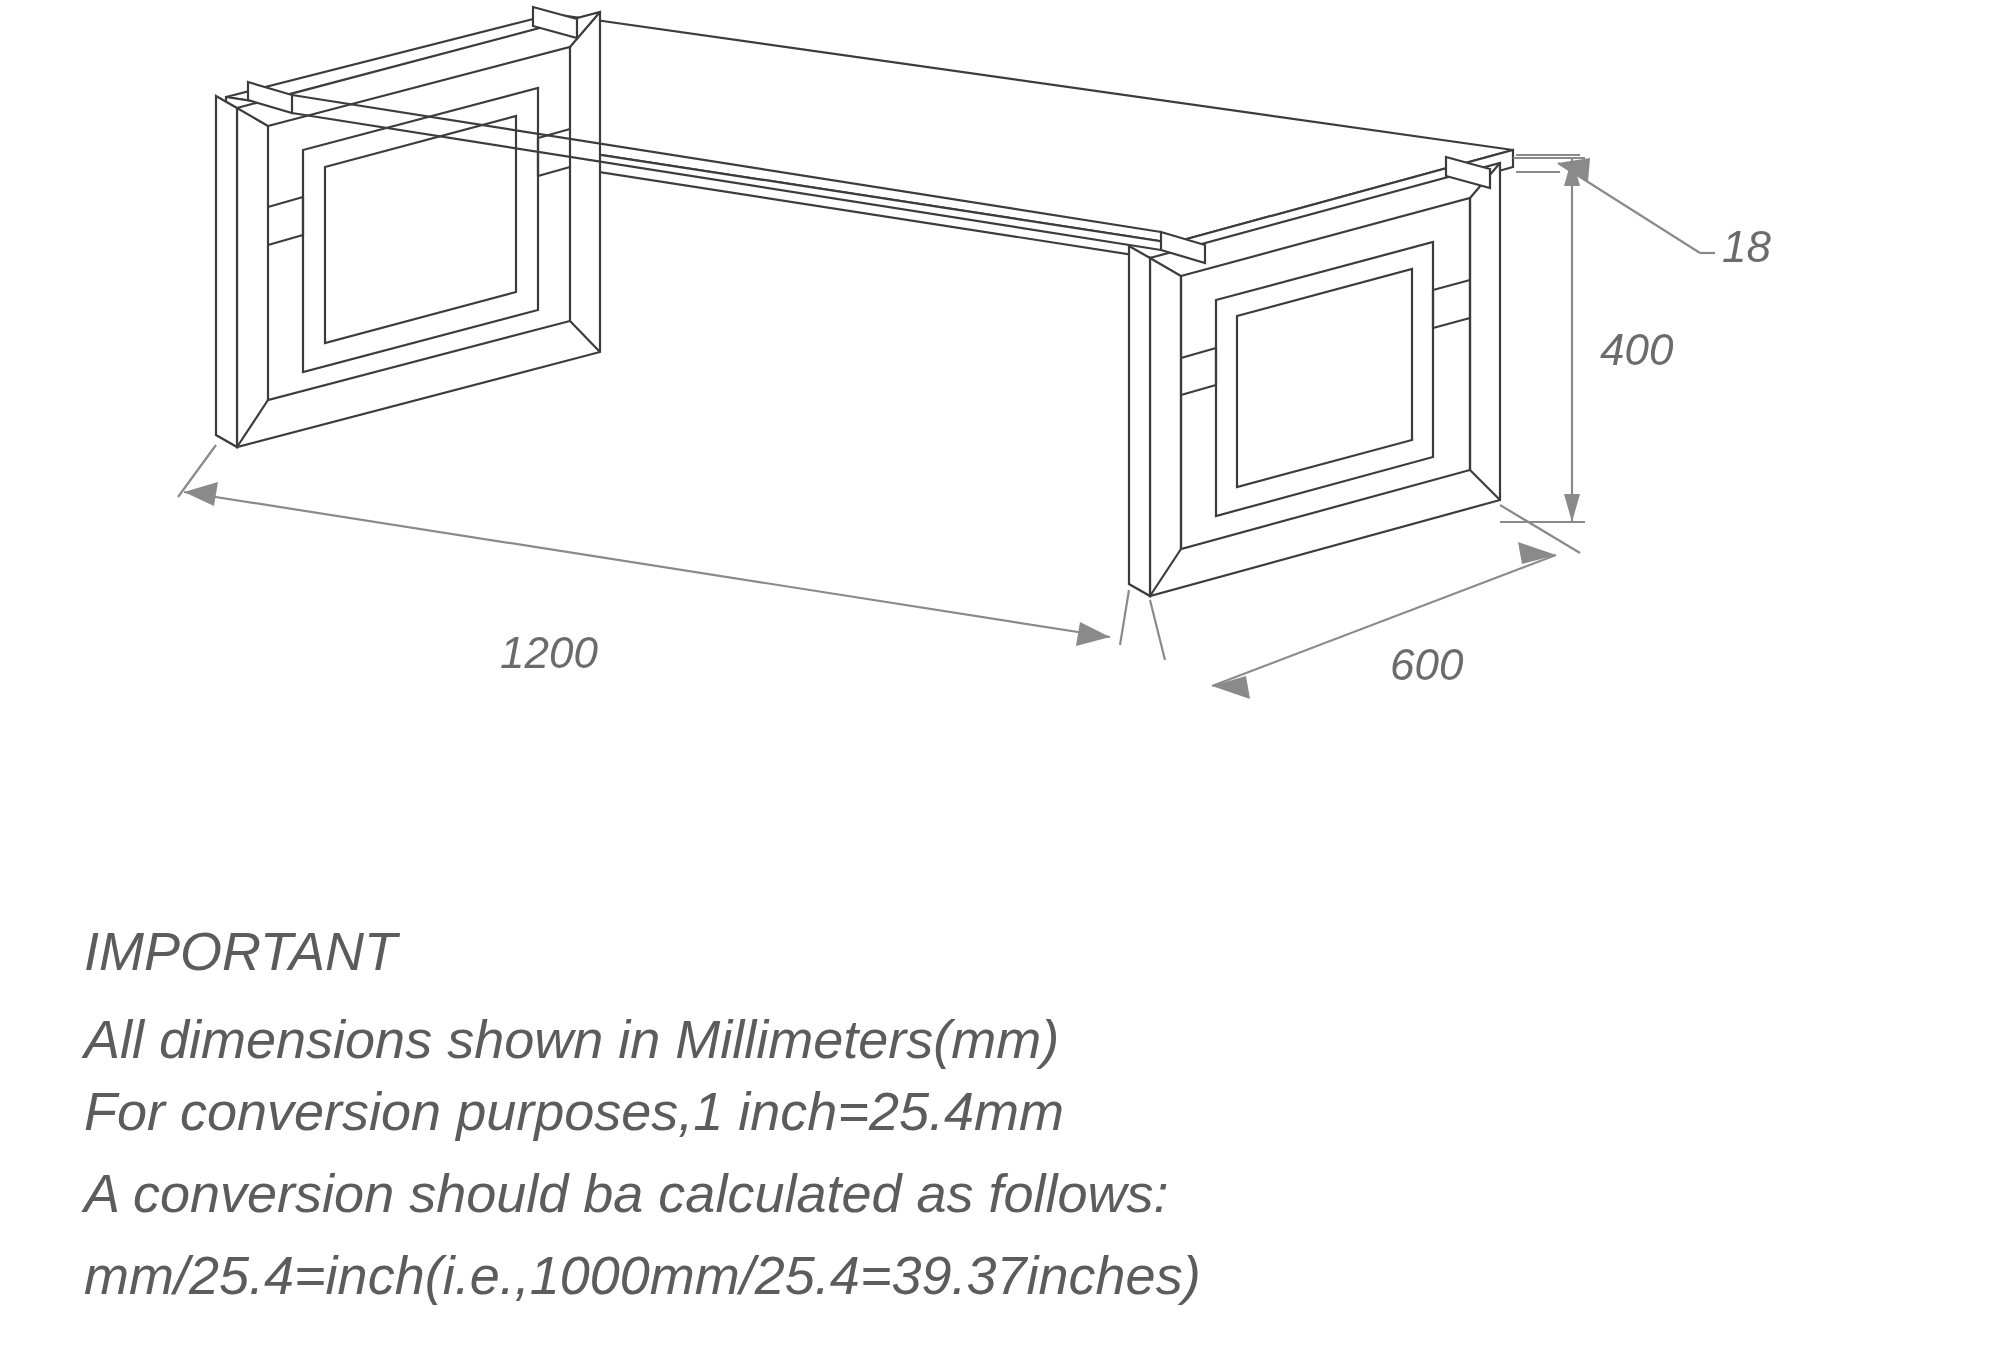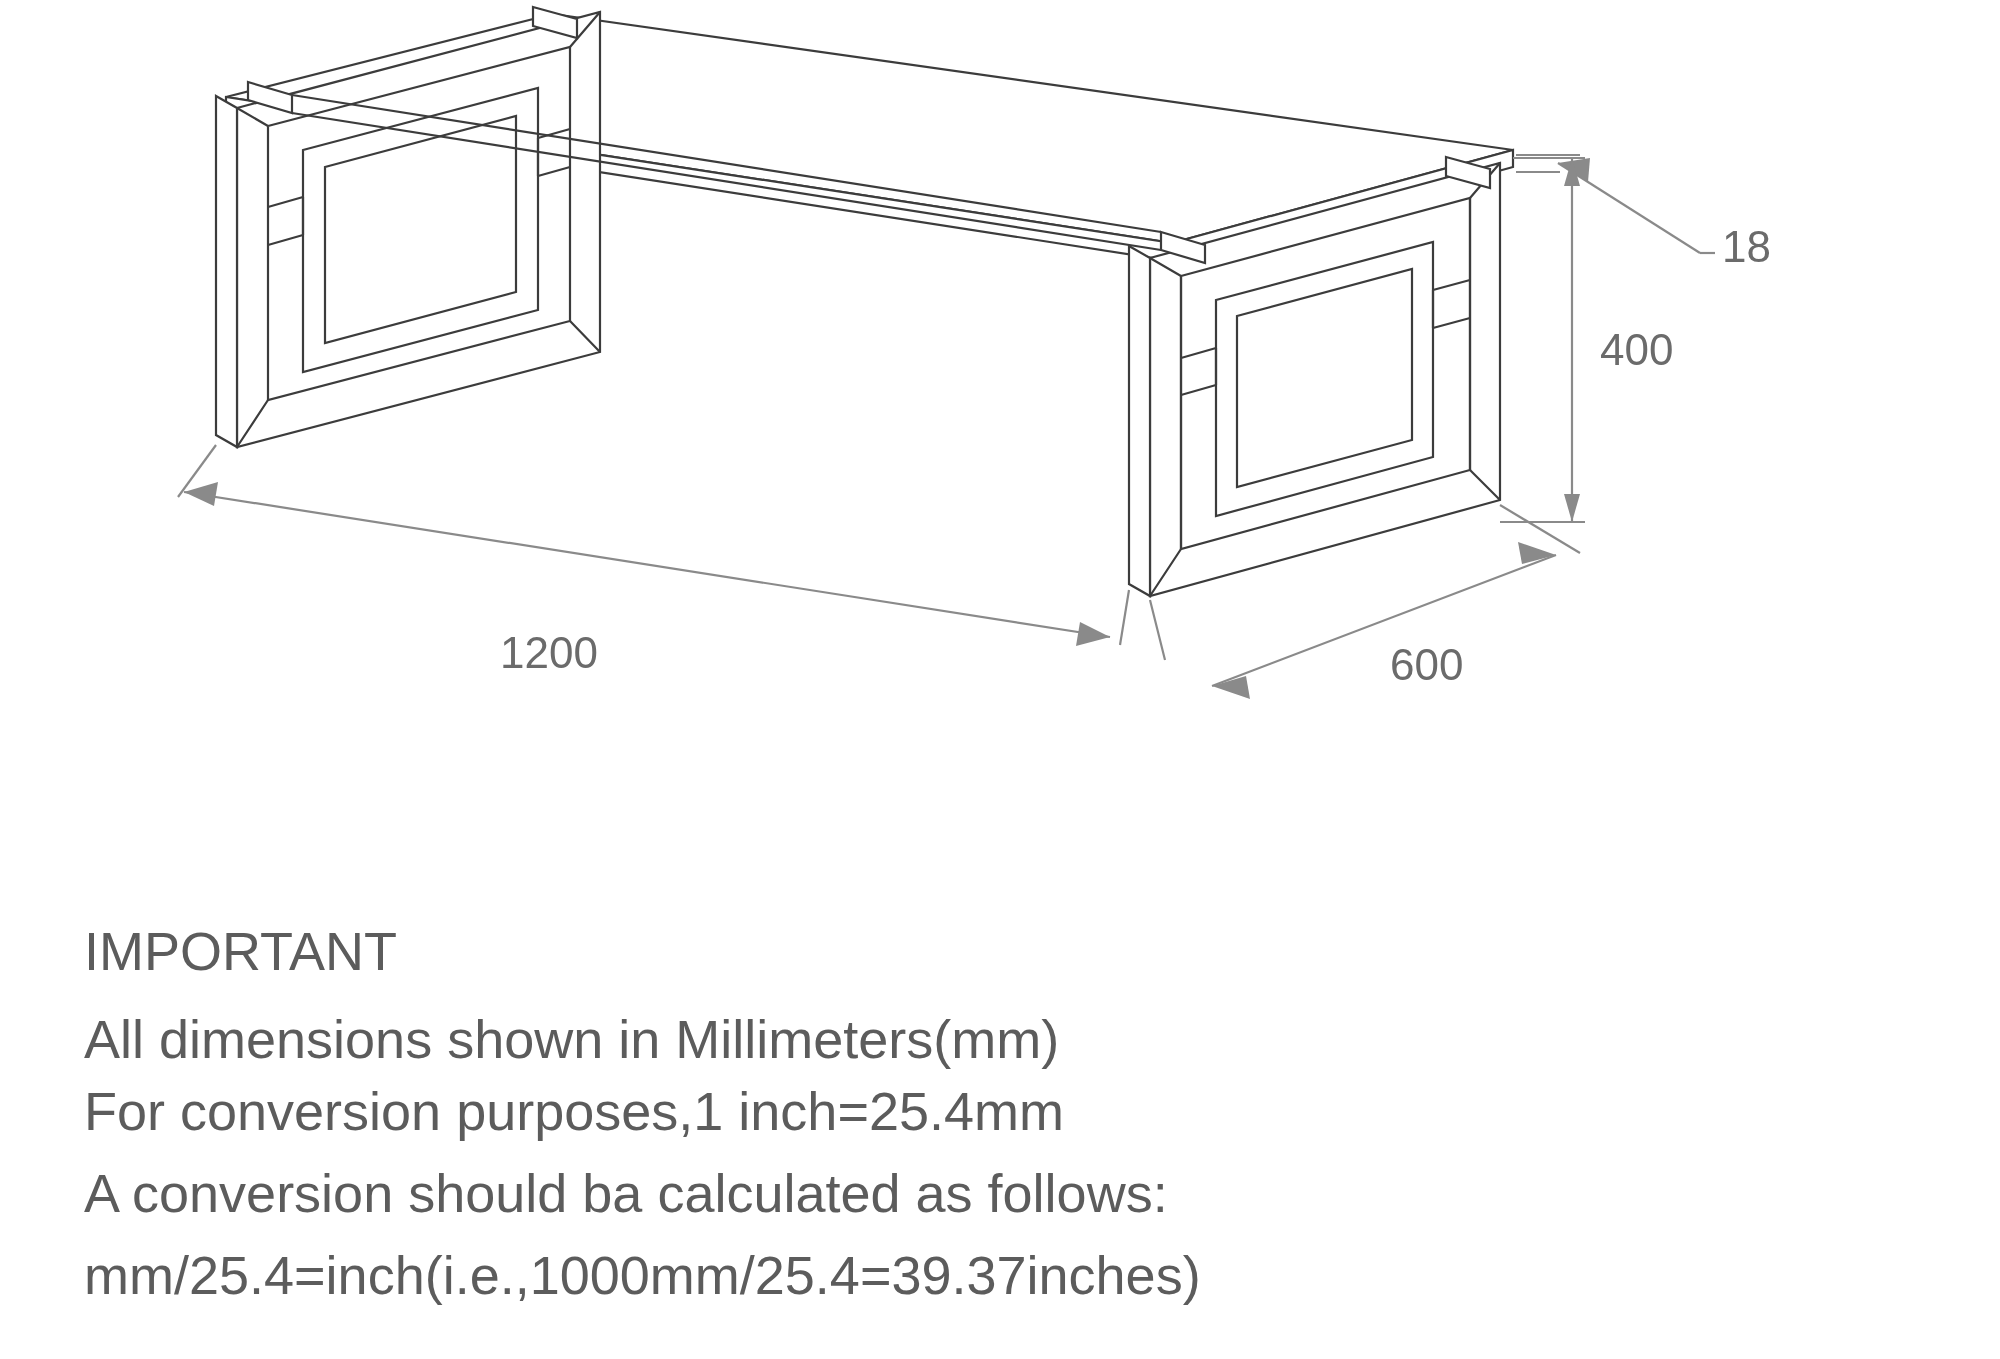--- a/index.html
+++ b/index.html
@@ -14,20 +14,21 @@
     color: #5a5a5a;
     overflow: hidden;
     position: relative;
   }
   #drawing-root {
     position: absolute;
     left: 0;
     top: 0;
     width: 2000px;
     height: 1359px;
+    font-style: italic;
   }
   svg.cad {
     display: block;
     width: 2000px;
     height: 1359px;
   }
   .dim-text {
     font-family: "Liberation Sans", sans-serif;
     font-size: 44px;
     fill: #6b6b6b;

